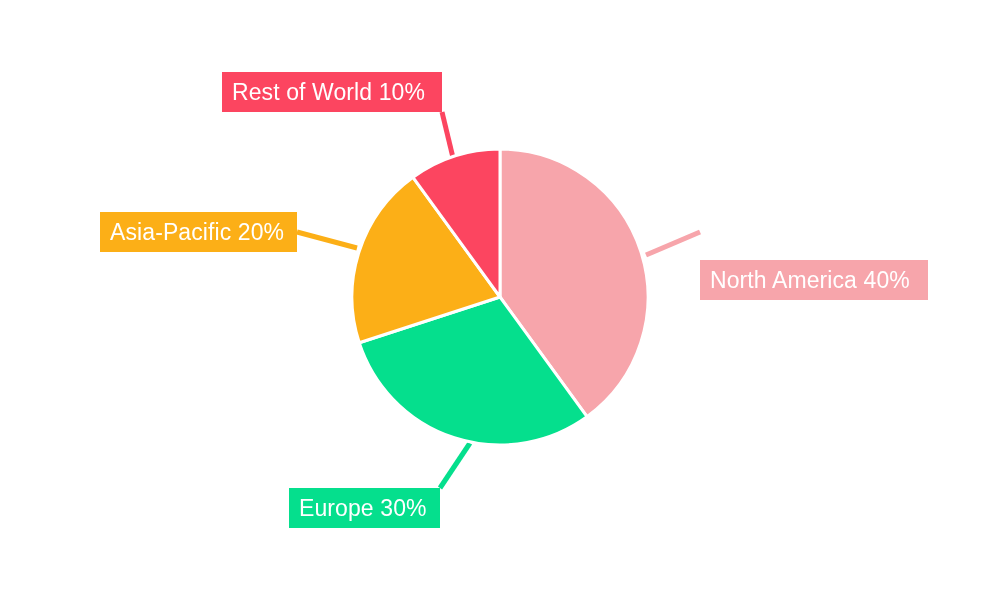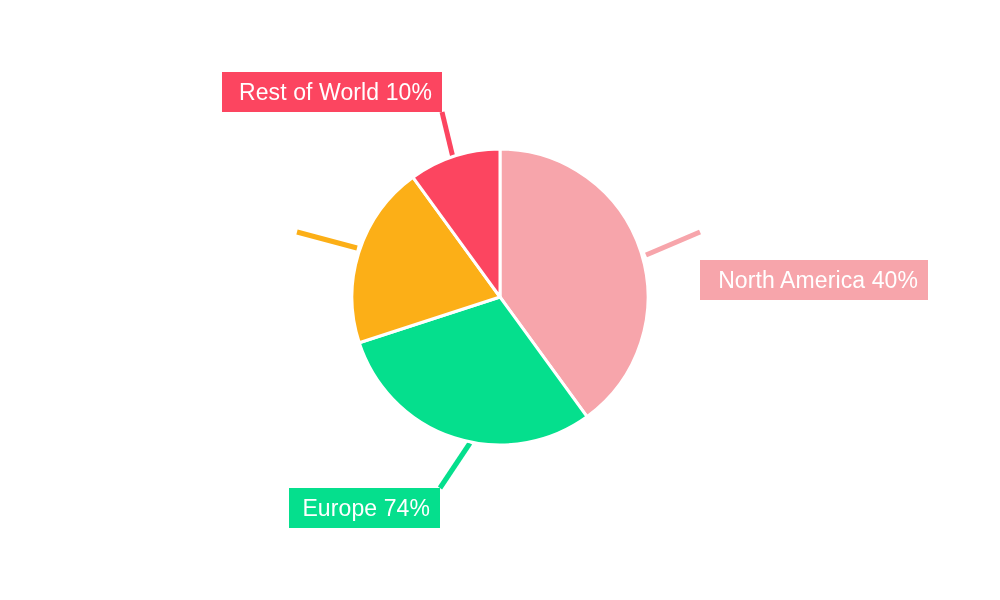--- a/index.html
+++ b/index.html
@@ -22,21 +22,21 @@
     position: absolute;
     left: 0;
     top: 0;
     width: 1000px;
     height: 600px;
   }
   .slice-label {
     position: absolute;
     display: flex;
     align-items: center;
-    justify-content: flex-end;
+    justify-content: flex-start;
     box-sizing: border-box;
     padding: 0 10px;
     height: 40px;
     color: #ffffff;
     font-size: 23px;
     line-height: 40px;
     white-space: nowrap;
     letter-spacing: 0.1px;
   }
 </style>
@@ -57,19 +57,22 @@
         <path d="M 500 297 L 586.99 416.73 A 148 148 0 0 1 359.24 342.73 Z" fill="#05DF8D" stroke="#FFFFFF" stroke-width="3" stroke-linejoin="round"></path>
         <path d="M 500 297 L 359.24 342.73 A 148 148 0 0 1 413.01 177.27 Z" fill="#FCAF17" stroke="#FFFFFF" stroke-width="3" stroke-linejoin="round"></path>
         <path d="M 500 297 L 413.01 177.27 A 148 148 0 0 1 500.00 149.00 Z" fill="#FC4560" stroke="#FFFFFF" stroke-width="3" stroke-linejoin="round"></path>
       </g>
   </svg>
 
   <div class="slice-label" style="left: 700px; top: 212px; width: 228px; height: 40px; background: rgb(247, 165, 171); margin-top: 48px;">
     <span>North America 40%</span>
   </div>
   <div class="slice-label" style="left: 289px; top: 488px; width: 151px; height: 40px; background: rgb(5, 223, 141);">
-    <span>Europe 74%</span>
+    <span>Europe 30%</span>
+  </div>
+  <div class="slice-label" style="left: 100px; top: 212px; width: 197px; height: 40px; background: rgb(252, 175, 23);">
+    <span>Asia-Pacific 20%</span>
   </div>
   <div class="slice-label" style="left: 222px; top: 72px; width: 220px; height: 40px; background: rgb(252, 69, 96);">
     <span>Rest of World 10%</span>
   </div>
 
 </div>
 
 </body></html>

